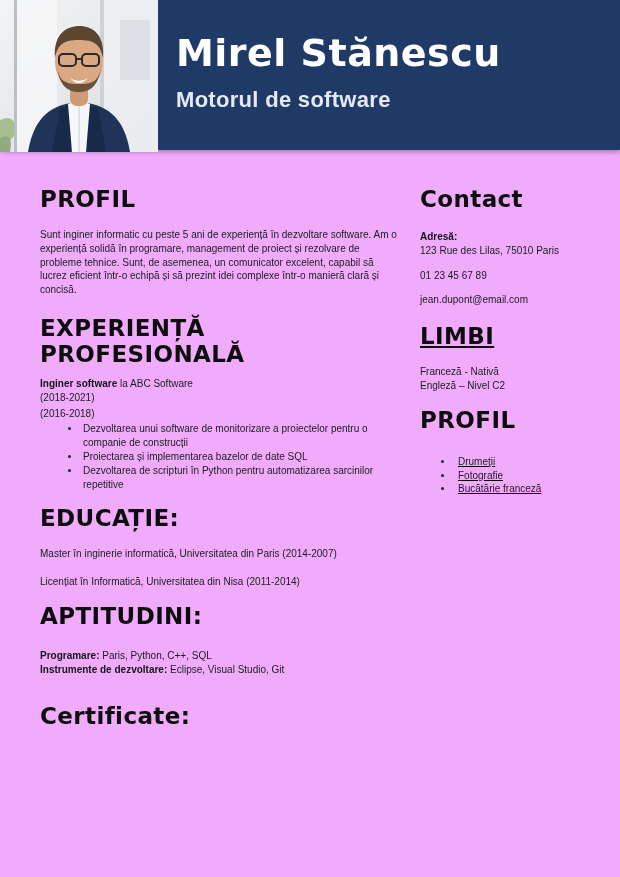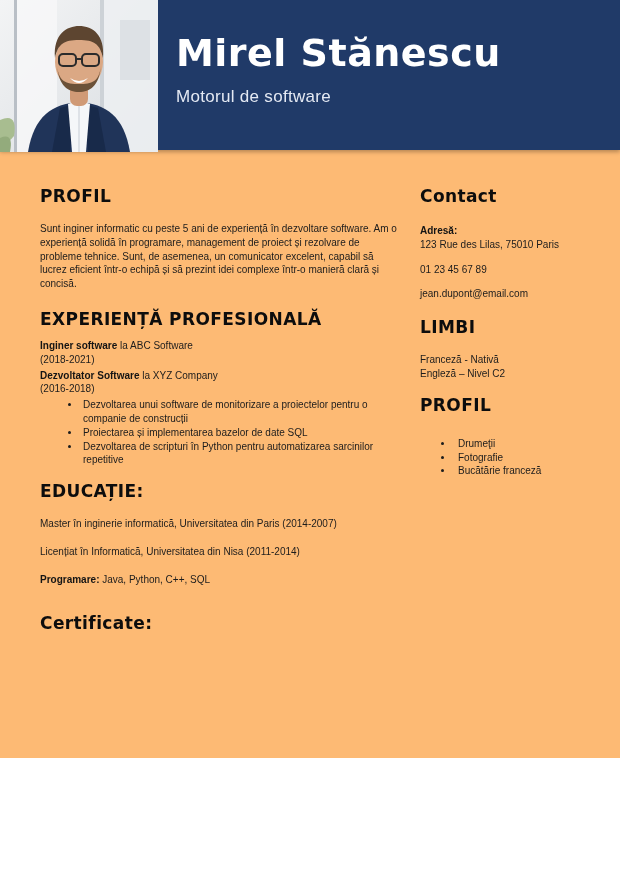--- a/index.html
+++ b/index.html
@@ -1,22 +1,22 @@
 <!DOCTYPE html>
 <html><head>
 <meta charset="utf-8">
 <style>
   * { margin: 0; padding: 0; box-sizing: border-box; }
   html, body { background: #ffffff; }
   body { font-family: "Liberation Sans", sans-serif; }
 
   .page {
     width: 620px;
-    height: 758px;
-    background: #fdba74;
+    height: 877px;
+    background: #f0abfc;
     position: relative;
     overflow: hidden;
   }
 
   
   .banner {
     display: flex;
     height: 150px;
     background: #203a68;
     box-shadow: 0 2px 4px rgba(0,0,0,0.28);
@@ -38,37 +38,37 @@
   .person-name {
     font-family: "DejaVu Sans", "Liberation Sans", sans-serif;
     font-size: 38px;
     font-weight: 700;
     letter-spacing: 0.5px;
     color: #ffffff;
     line-height: 1.1;
   }
   .person-tagline {
     margin-top: 12px;
-    font-size: 17px;
-    font-weight: 400;
+    font-size: 22px;
+    font-weight: 700;
     color: #e4e9f3;
     letter-spacing: 0.3px;
   }
 
   
   .columns {
     display: flex;
     padding: 36px 20px 0 40px;
   }
   .col-left  { width: 362px; flex: 0 0 362px; }
   .col-right { margin-left: 18px; width: 182px; flex: 0 0 182px; }
 
   h2.sec {
     font-family: "DejaVu Sans", "Liberation Sans", sans-serif;
-    font-size: 17px;
+    font-size: 23px;
     font-weight: 700;
     color: #0d0d0d;
     letter-spacing: 0.4px;
   }
   .big { font-size: 18px; }
 
   p, li, .line {
     font-size: 10px;
     line-height: 1.38;
     color: #1c1c1c;
@@ -89,25 +89,26 @@
   ul.job-bullets li { padding-left: 2px; }
   .edu-title  { margin: 14px 0 16px; }
   .edu-item   { margin-bottom: 14px; }
   .apt-title  { margin: 12px 0 20px; }
   .apt-row    { }
   .cert-title { margin: 26px 0 14px; }
 
   
   .contact-title { margin-bottom: 18px; }
   .field { margin-bottom: 11px; }
-  .limbi-title { margin: 16px 0 16px; }
+  .limbi-title { margin: 16px 0 16px; text-decoration: underline; }
   .firma-title { margin: 14px 0 22px; }
   ul.firma-list {
     list-style: disc;
     padding-left: 34px;
+    text-decoration: underline;
   }
   ul.firma-list li { padding-left: 4px; }
 </style>
 </head>
 <body>
 
 <div class="page">
 
   <header class="banner">
     <div class="photo">
@@ -166,34 +167,35 @@
       <p class="profil-body">Sunt inginer informatic cu peste 5 ani de experiență în dezvoltare software. Am o experiență solidă în programare, management de proiect și rezolvare de probleme tehnice. Sunt, de asemenea, un comunicator excelent, capabil să lucrez eficient într-o echipă și să prezint idei complexe într-o manieră clară și concisă.</p>
 
       <h2 class="sec big exp-title">EXPERIENȚĂ PROFESIONALĂ</h2>
 
       <div class="job">
         <div class="line job-head"><b>Inginer software</b><span> la ABC Software</span></div>
         <div class="line job-period">(2018-2021)</div>
       </div>
 
       <div class="job">
-        <div class="line job-head"><b>Dezvoltator Software</b><span> la XYZ Company</span></div>
         <div class="line job-period">(2016-2018)</div>
         <ul class="job-bullets">
           <li>Dezvoltarea unui software de monitorizare a proiectelor pentru o companie de construcții</li>
           <li>Proiectarea și implementarea bazelor de date SQL</li>
           <li>Dezvoltarea de scripturi în Python pentru automatizarea sarcinilor repetitive</li>
         </ul>
       </div>
 
       <h2 class="sec big edu-title">EDUCAȚIE:</h2>
       <p class="edu-item">Master în inginerie informatică, Universitatea din Paris (2014-2007)</p>
       <p class="edu-item">Licențiat în Informatică, Universitatea din Nisa (2011-2014)</p>
 
-      <div class="line apt-row"><b>Programare:</b><span> Java, Python, C++, SQL</span></div>
+      <h2 class="sec big apt-title">APTITUDINI:</h2>
+      <div class="line apt-row"><b>Programare:</b><span> Paris, Python, C++, SQL</span></div>
+      <div class="line apt-row"><b>Instrumente de dezvoltare:</b><span> Eclipse, Visual Studio, Git</span></div>
 
       <h2 class="sec big cert-title">Certificate:</h2>
 
     </section>
 
     <aside class="col-right">
 
       <h2 class="sec big contact-title">Contact</h2>
 
       <div class="field">

